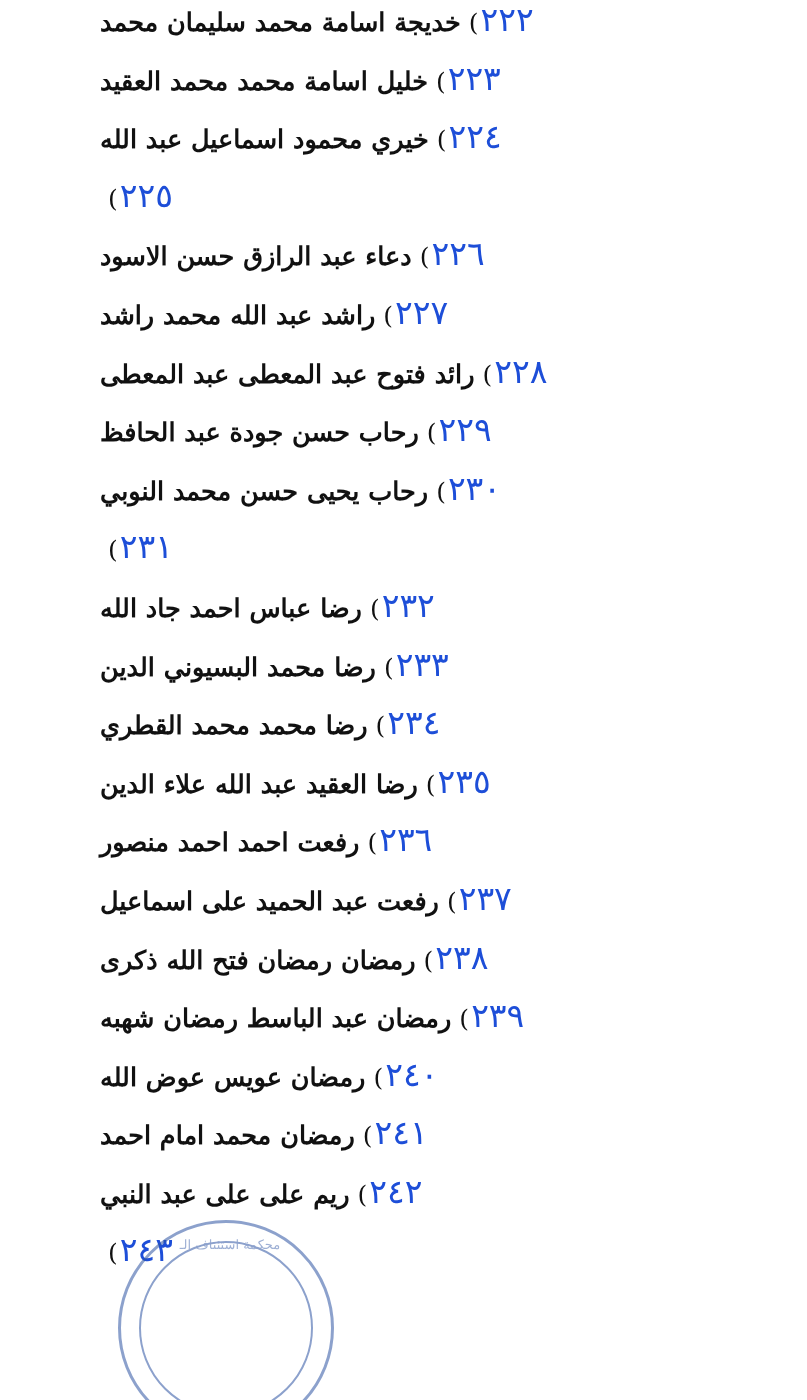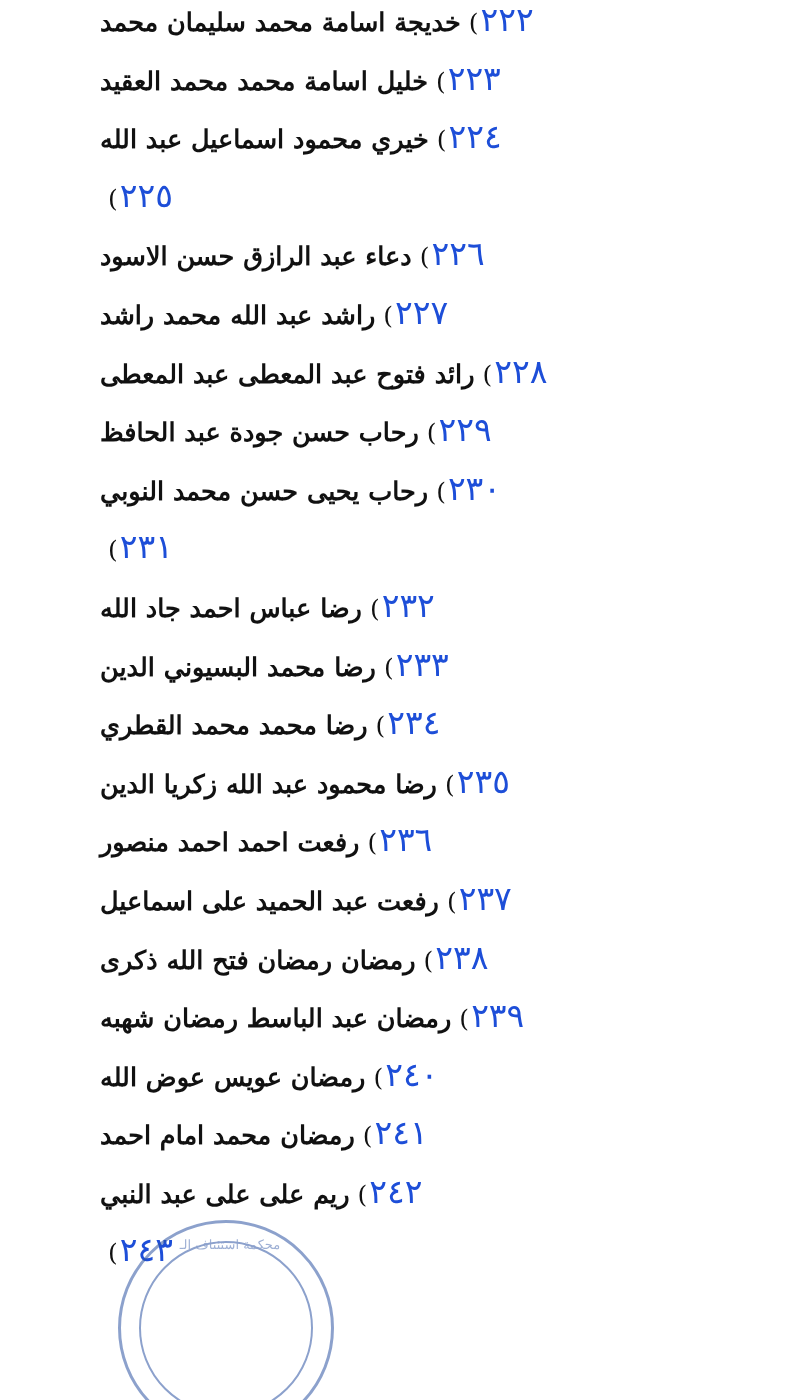--- a/index.html
+++ b/index.html
@@ -179,21 +179,21 @@
         <span class="row-name">رضا محمد البسيوني الدين</span>
       </li>
       <li class="name-row">
         <span class="row-index">٢٣٤</span>
         <span class="row-paren">)</span>
         <span class="row-name">رضا محمد محمد القطري</span>
       </li>
       <li class="name-row">
         <span class="row-index">٢٣٥</span>
         <span class="row-paren">)</span>
-        <span class="row-name">رضا محمود عبد الله زكريا الدين</span>
+        <span class="row-name">رضا العقيد عبد الله علاء الدين</span>
       </li>
       <li class="name-row">
         <span class="row-index">٢٣٦</span>
         <span class="row-paren">)</span>
         <span class="row-name">رفعت احمد احمد منصور</span>
       </li>
       <li class="name-row">
         <span class="row-index">٢٣٧</span>
         <span class="row-paren">)</span>
         <span class="row-name">رفعت عبد الحميد على اسماعيل</span>

